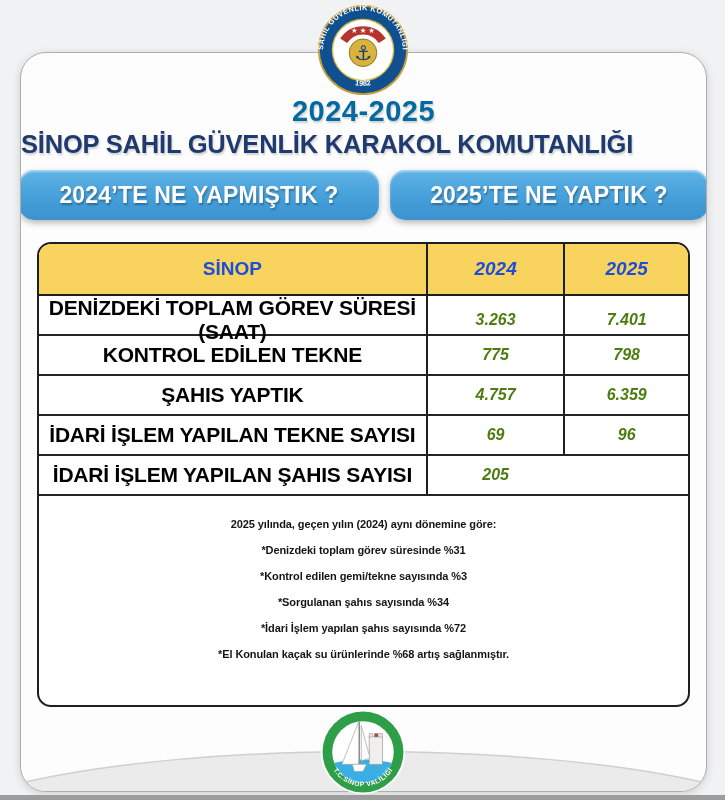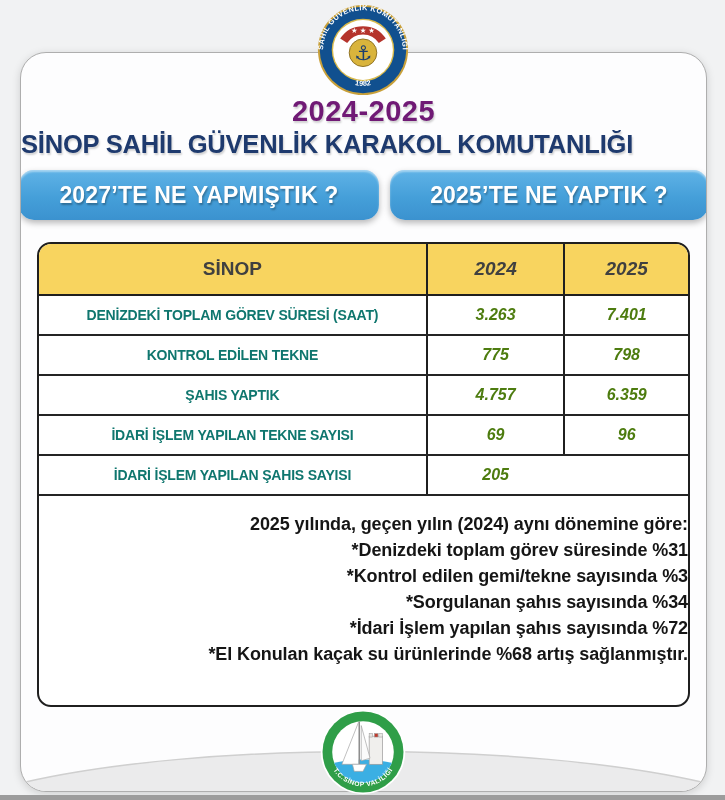--- a/index.html
+++ b/index.html
@@ -14,21 +14,21 @@
     background:#fdfdfe;border:1px solid #aeaeae;border-radius:26px;
     box-shadow:0 2px 8px rgba(0,0,0,.15);
     overflow:hidden;
   }
   .wave{position:absolute;left:0;bottom:0;width:685px;height:58px;}
   .emblem{position:absolute;left:50%;transform:translateX(-50%);z-index:5;}
   .emblem.top{top:4px;width:92px;height:92px;}
   .emblem.bottom{top:708px;width:88px;height:88px;}
   .title-years{
     margin-top:42px;text-align:center;
-    font-size:29px;font-weight:800;color:#701a75;letter-spacing:.5px;
+    font-size:29px;font-weight:800;color:#0369a1;letter-spacing:.5px;
     text-shadow:1px 2px 2px rgba(0,0,0,.18);
   }
   .title-main{
     margin-top:2px;white-space:nowrap;
     font-size:25.5px;font-weight:800;color:#1e3a6e;letter-spacing:-.2px;
     text-shadow:1px 2px 2px rgba(0,0,0,.18);
   }
   .banners{display:flex;justify-content:center;gap:11px;margin-top:11px;}
   .banner{
     height:50px;border-radius:15px;display:flex;align-items:center;justify-content:center;
@@ -40,41 +40,41 @@
   }
   .banner.left{flex:0 0 336px;}
   .banner.right{flex:0 0 294px;}
   .databox{
     margin:22px auto 0;width:649px;height:461px;
     border:2px solid #1f1f1f;border-radius:14px;background:#fff;
     overflow:hidden;display:flex;flex-direction:column;
   }
   .thead,.trow{display:grid;grid-template-columns:59.6% 21.2% 19.2%;}
   .thead{height:50px;background:#f8d45f;border-bottom:2px solid #1f1f1f;}
-  .thead .cell{font-size:19px;font-weight:800;color:#404040;}
+  .thead .cell{font-size:19px;font-weight:800;color:#1d4ed8;}
   .cell{display:flex;align-items:center;justify-content:center;text-align:center;}
   .thead .cell + .cell, .trow .cell + .cell{border-left:2px solid #1f1f1f;font-style:italic;}
   .trow{height:38px;border-bottom:2px solid #242424;}
-  .trow .label{font-size:14px;font-weight:800;color:#0f766e;letter-spacing:-.2px;text-align:center;}
+  .trow .label{font-size:21px;font-weight:800;color:#000000;letter-spacing:-.2px;text-align:center;}
   .trow .val{font-size:16px;font-weight:800;color:#4d7c0f;}
   .summary{
-    flex:1;text-align:right;padding-top:15px;
-    font-size:18px;font-weight:700;color:#151515;line-height:26px;letter-spacing:-.1px;
+    flex:1;text-align:center;padding-top:15px;
+    font-size:11px;font-weight:700;color:#151515;line-height:26px;letter-spacing:-.1px;
   }
 </style>
 </head>
 <body>
 
 <div class="card">
 
   <div class="title-years">2024-2025</div>
   <div class="title-main">SİNOP SAHİL GÜVENLİK KARAKOL KOMUTANLIĞI</div>
 
   <div class="banners">
-    <div class="banner left">2027’TE NE YAPMIŞTIK ?</div>
+    <div class="banner left">2024’TE NE YAPMIŞTIK ?</div>
     <div class="banner right">2025’TE NE YAPTIK ?</div>
   </div>
 
   <div class="databox">
     <div class="thead">
       <div class="cell">SİNOP</div>
       <div class="cell">2024</div>
       <div class="cell">2025</div>
     </div>
 

